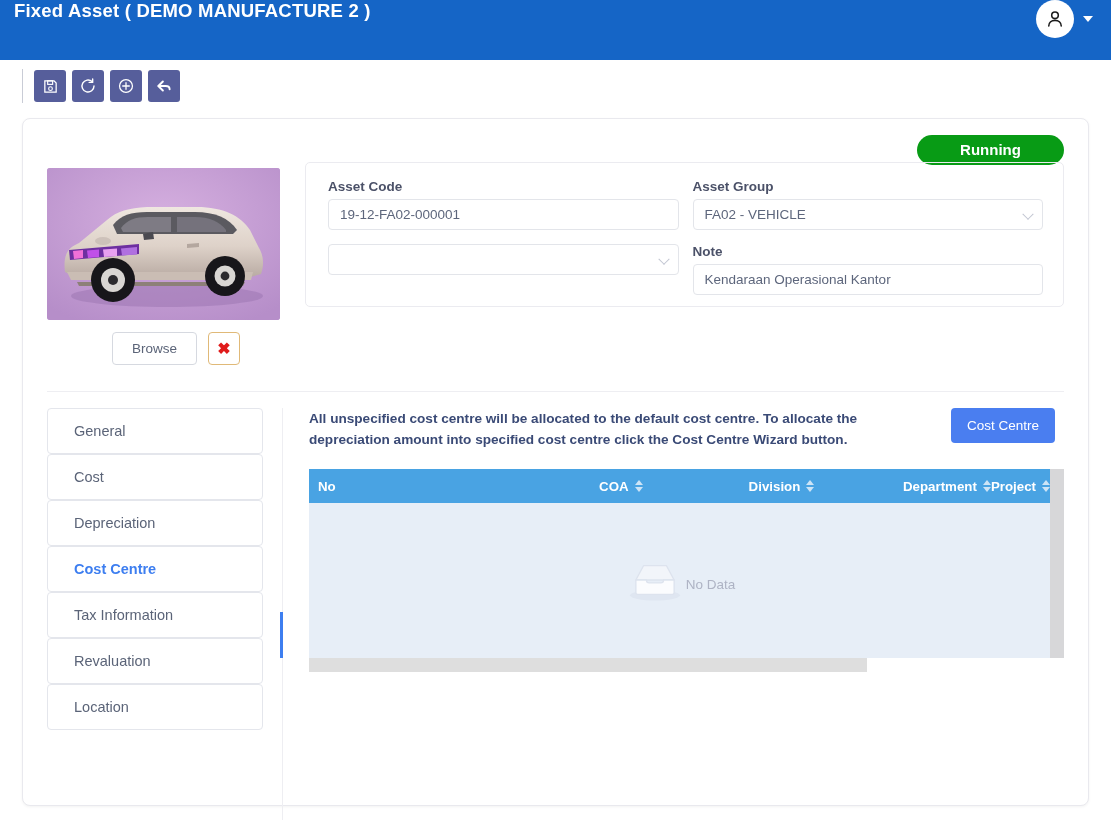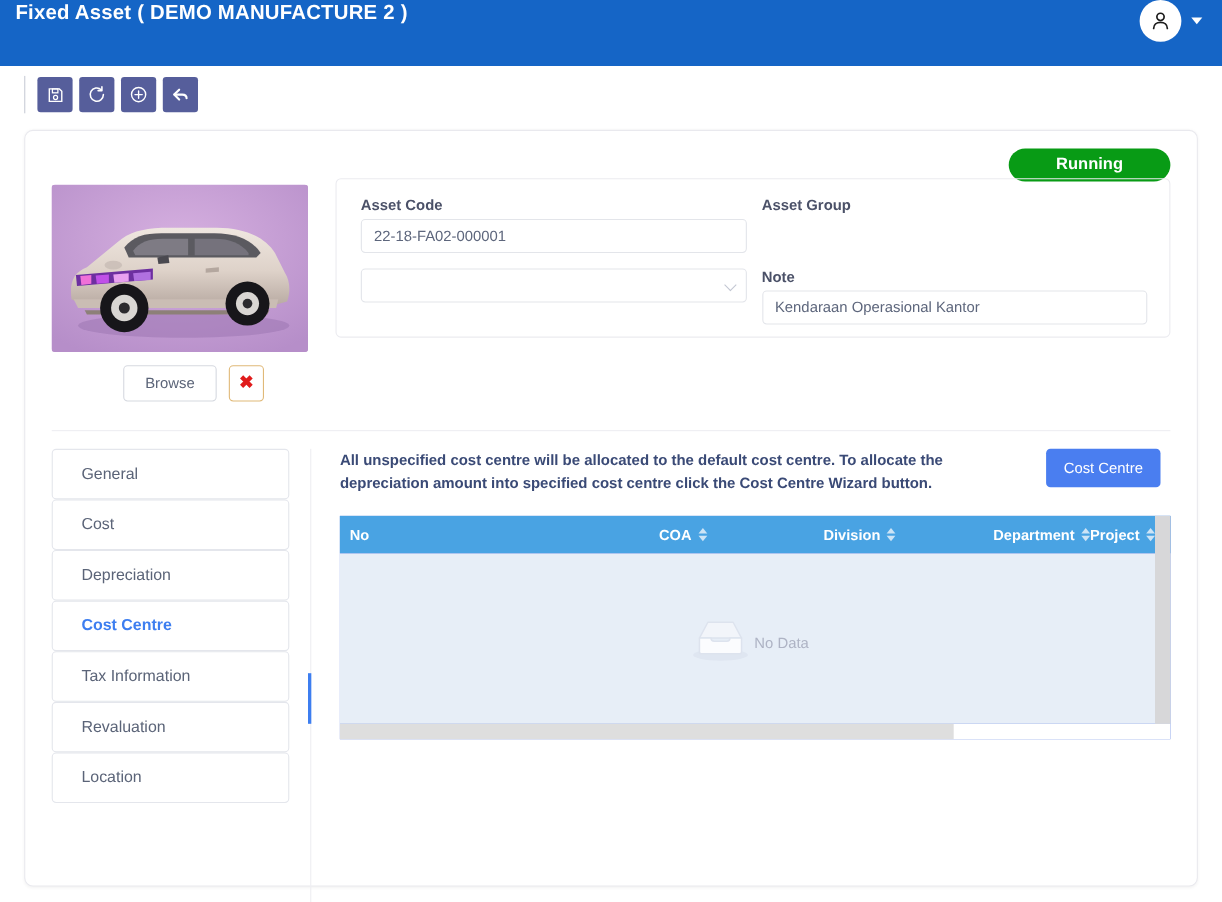--- a/index.html
+++ b/index.html
@@ -210,21 +210,21 @@
     cursor: pointer;
     white-space: nowrap;
     font-family: "Liberation Sans", sans-serif;
   }
 
   
   .table-wrap {
     margin-top: 19px;
     position: relative;
     width: 755px;
-    background: #1d4ed8;
+    background: #b91c1c;
   }
   .tbl-head {
     display: flex;
     background: #49a3e3;
     height: 34px;
     align-items: center;
     padding-right: 14px;
   }
   .th {
     color: #ffffff;
@@ -379,25 +379,29 @@
         <button class="browse-btn">Browse</button>
         <button class="del-btn">✖</button>
       </div>
     </div>
 
     <div class="fields-panel">
       <div class="field-grid">
 
         <div>
           <div class="field-label">Asset Code</div>
-          <div class="field-input">22-18-FA02-000001</div>
+          <div class="field-input">19-12-FA02-000001</div>
         </div>
 
         <div>
           <div class="field-label">Asset Group</div>
+          <div class="field-input select">
+            <span>FA02 - VEHICLE</span>
+            <span class="sel-caret"></span>
+          </div>
         </div>
 
         <div>
           <div class="field-input select">
             <span></span>
             <span class="sel-caret"></span>
           </div>
         </div>
 
         <div>

